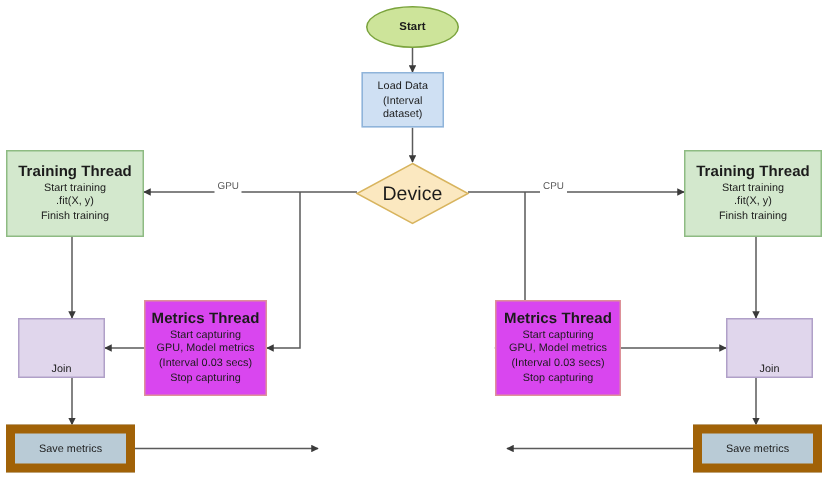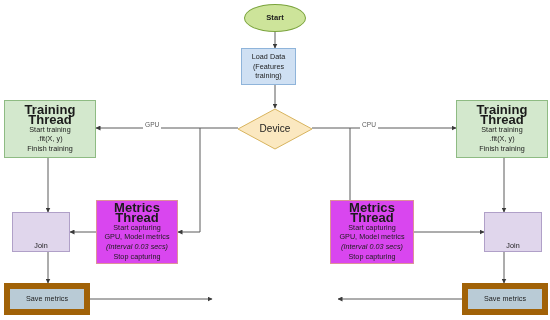--- a/index.html
+++ b/index.html
@@ -32,25 +32,24 @@
     align-items: center;
     justify-content: center;
     text-align: center;
     color: #1b1b1b;
     font-size: 7.2px;
     line-height: 9.6px;
     letter-spacing: .05px;
   }
   .node .ttl {
     font-weight: bold;
-    font-size: 13px;
+    font-size: 10px;
     line-height: 10px;
   }
   .node .ital {
-    font-style: italic;
   }
   .terminator {
     border-radius: 50%;
     background: #cde49a;
     border: 1px solid #7aa33c;
     font-weight: bold;
     font-size: 7.6px;
   }
   .process-blue {
     background: #cfe0f3;
@@ -78,21 +77,21 @@
     background: transparent;
   }
   .decision .dia {
     position: absolute;
     left: 0; top: 0;
     width: 100%; height: 100%;
   }
   .decision .dtxt {
     position: relative;
     z-index: 2;
-    font-size: 10px;
+    font-size: 13px;
   }
   .edge-label {
     position: absolute;
     background: #ffffff;
     color: #5b5b5b;
     font-size: 6.6px;
     line-height: 8px;
     padding: 0 2px;
     font-family: "Liberation Sans", sans-serif;
     white-space: nowrap;
@@ -140,22 +139,22 @@
       <path d="M 462 299 L 338 299"></path>
     </g>
   </svg>
 
   <div class="node terminator" style="left:244px; top:4px; width:62px; height:28px;">
     <span>Start</span>
   </div>
 
   <div class="node process-blue" style="left:241px; top:48px; width:55px; height:37px;">
     <span>Load Data</span>
-    <span>(Features</span>
-    <span>training)</span>
+    <span>(Interval</span>
+    <span>dataset)</span>
   </div>
 
   <div class="node decision" style="left:237px; top:108px; width:76px; height:42px;">
     <svg class="dia" viewBox="0 0 76 42">
       <polygon points="38,1 75,21 38,41 1,21" fill="#fbe8c0" stroke="#d8b45e" stroke-width="1"></polygon>
     </svg>
     <span class="dtxt">Device</span>
   </div>
 
   <div class="node process-green" style="left:4px; top:100px; width:92px; height:58px;">

